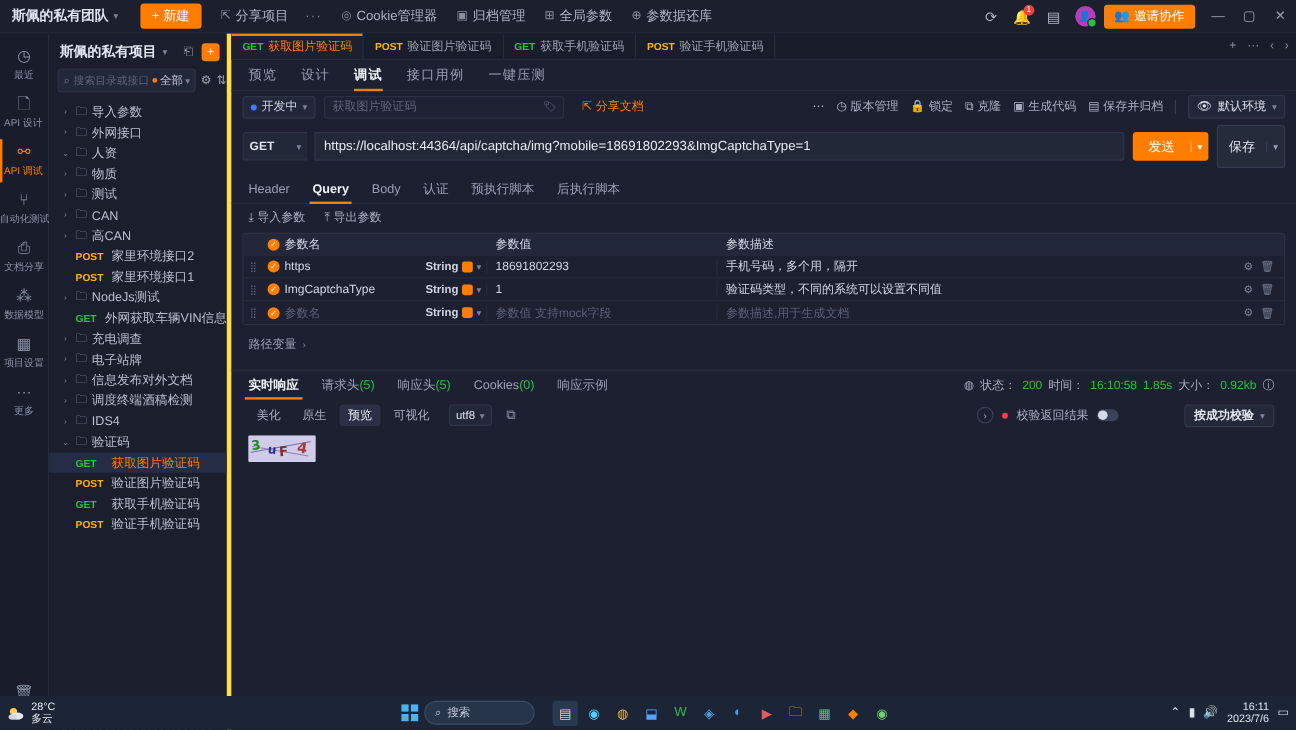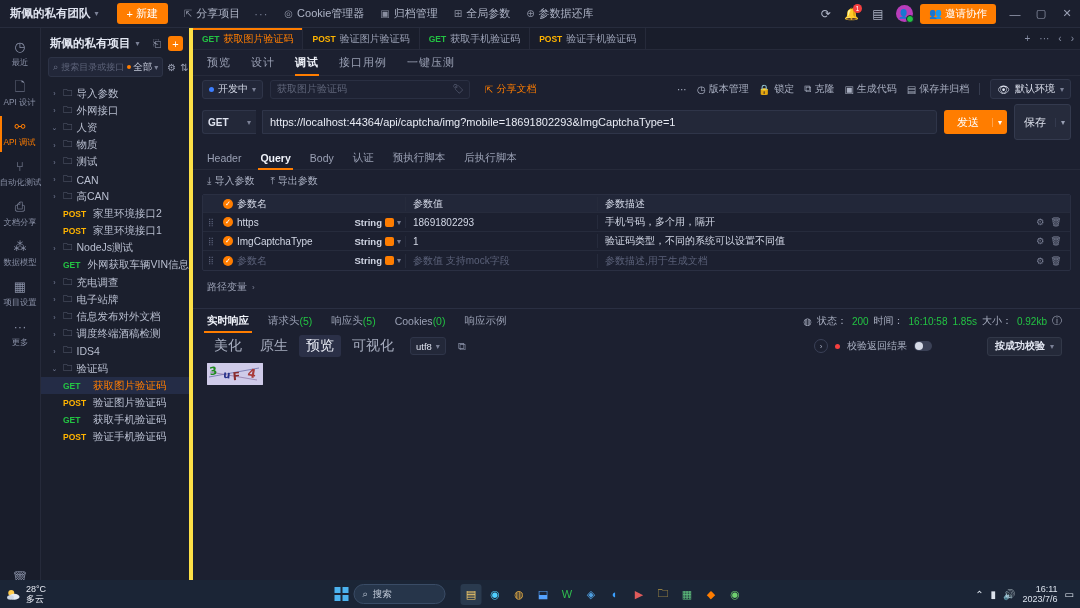--- a/index.html
+++ b/index.html
@@ -207,21 +207,21 @@
 
   .resptabs { height:24px; display:flex; align-items:center; padding:0 14px; gap:19px; }
   .rsptab { font-size:10.5px; color:#9aa0b4; cursor:pointer; height:24px; display:flex; align-items:center; position:relative; }
   .rsptab.active { color:#f0f3fa; font-weight:bold; }
   .rsptab.active::after{ content:""; position:absolute; left:-3px; right:-3px; bottom:0; height:2px; background:#ff7d00; }
   .cnt-g { color:#23c343; }
   .resp-meta { margin-left:auto; display:flex; align-items:center; gap:5px; font-size:10px; color:#a8aec0; padding-right:4px; }
   .mval { color:#23c343; }
 
   .fmtrow { height:26px; display:flex; align-items:center; padding:0 14px; gap:4px; }
-  .fbtn { font-size:14px; color:#a8aec0; padding:2px 7px; border-radius:3px; cursor:pointer; }
+  .fbtn { font-size:10px; color:#a8aec0; padding:2px 7px; border-radius:3px; cursor:pointer; }
   .fbtn.active { background:#2b3047; color:#e9ecf5; }
   .fsel { margin-left:5px; height:18px; background:#232839; border:1px solid #2f3549; border-radius:3px;
     display:flex; align-items:center; gap:4px; padding:0 5px; font-size:9.5px; color:#dfe3ef; cursor:pointer; }
   .fcopy { margin-left:8px; color:#8990a6; font-size:11px; cursor:pointer; }
   .fmt-right { margin-left:auto; display:flex; align-items:center; gap:7px; padding-right:4px; }
   .circ-arrow { width:14px; height:14px; border-radius:50%; border:1px solid #3a4057; color:#a8aec0;
     display:flex; align-items:center; justify-content:center; font-size:8px; cursor:pointer; }
   .dot-r { width:5px; height:5px; border-radius:50%; background:#f53f3f; }
   .toggle { width:18px; height:10px; border-radius:5px; background:#3b4156; position:relative; cursor:pointer; }
   .toggle::after{ content:""; position:absolute; left:1px; top:1px; width:8px; height:8px; border-radius:50%; background:#d6dae6; }

